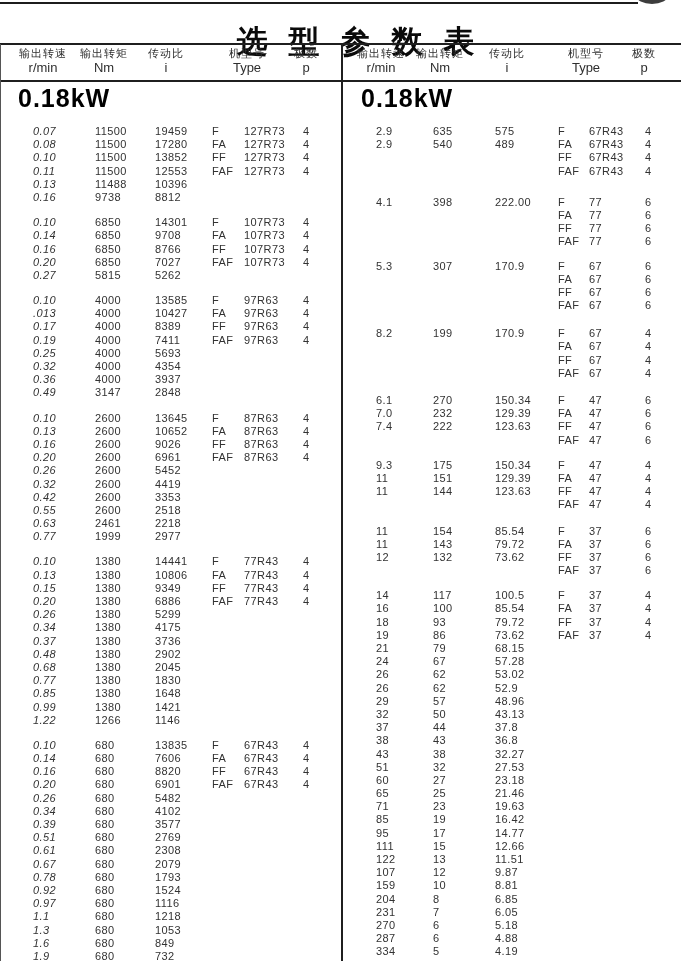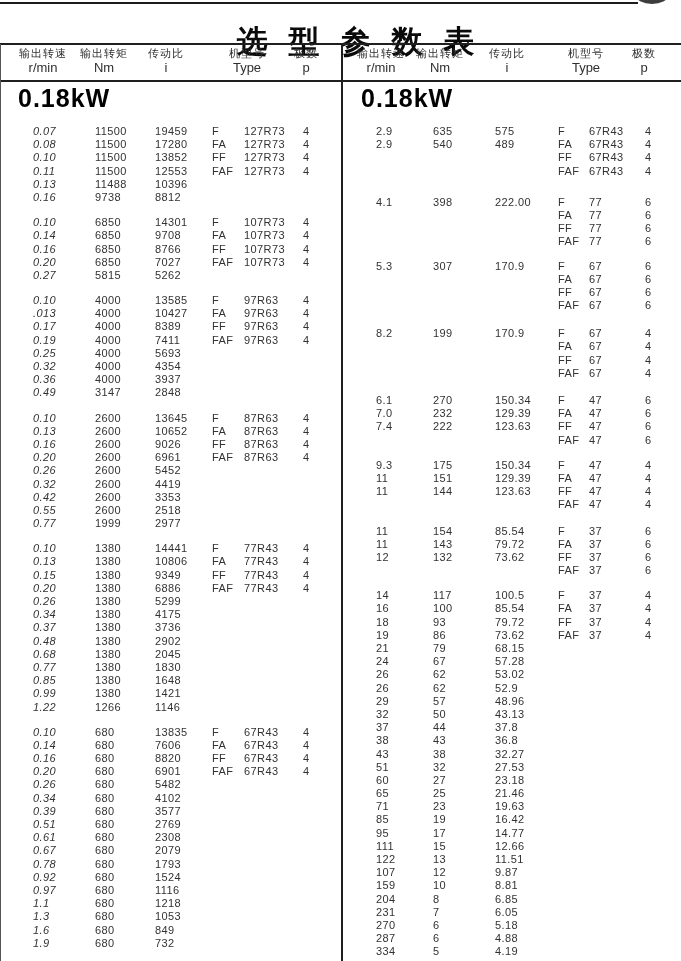--- a/index.html
+++ b/index.html
@@ -356,20 +356,28 @@
           </div>
           <div class="row">
             <span class="c1">0.55</span>
             <span class="c2">2600</span>
             <span class="c3">2518</span>
             <span class="c4"></span>
             <span class="c5"></span>
             <span class="c6"></span>
           </div>
           <div class="row">
+            <span class="c1">0.63</span>
+            <span class="c2">2461</span>
+            <span class="c3">2218</span>
+            <span class="c4"></span>
+            <span class="c5"></span>
+            <span class="c6"></span>
+          </div>
+          <div class="row">
             <span class="c1">0.77</span>
             <span class="c2">1999</span>
             <span class="c3">2977</span>
             <span class="c4"></span>
             <span class="c5"></span>
             <span class="c6"></span>
           </div>
         </div>
         <div class="group">
           <div class="row">

